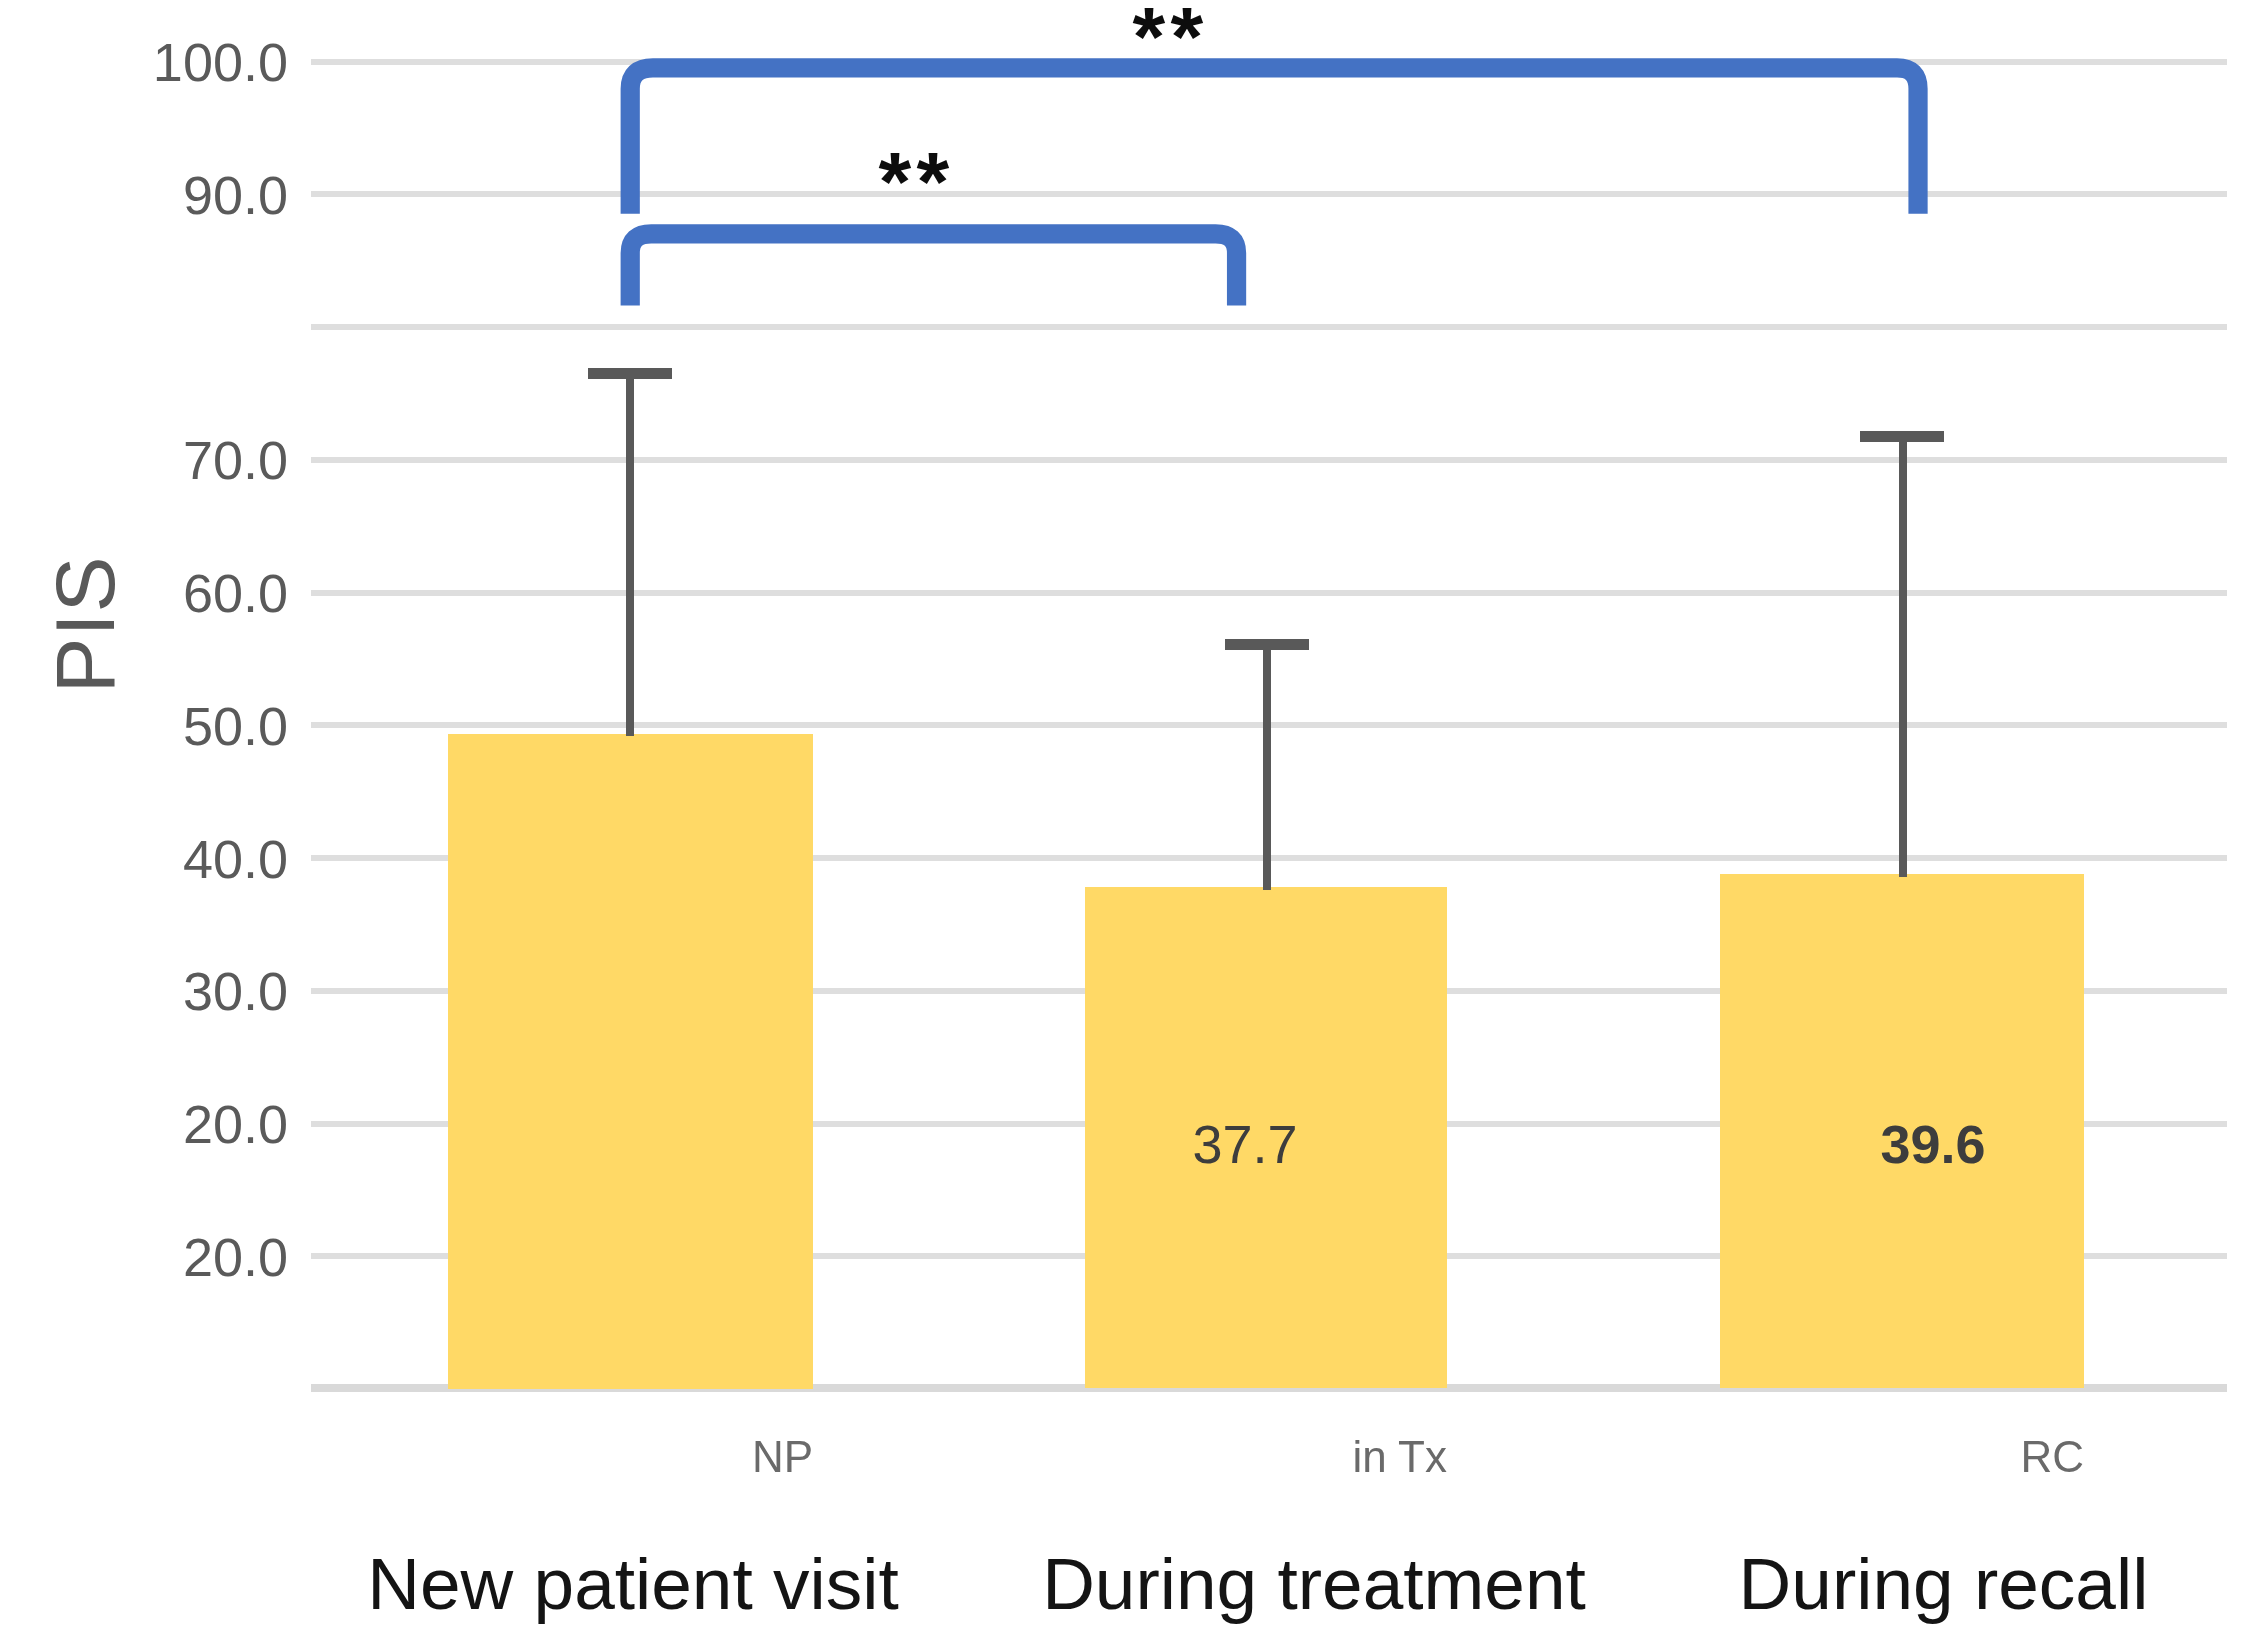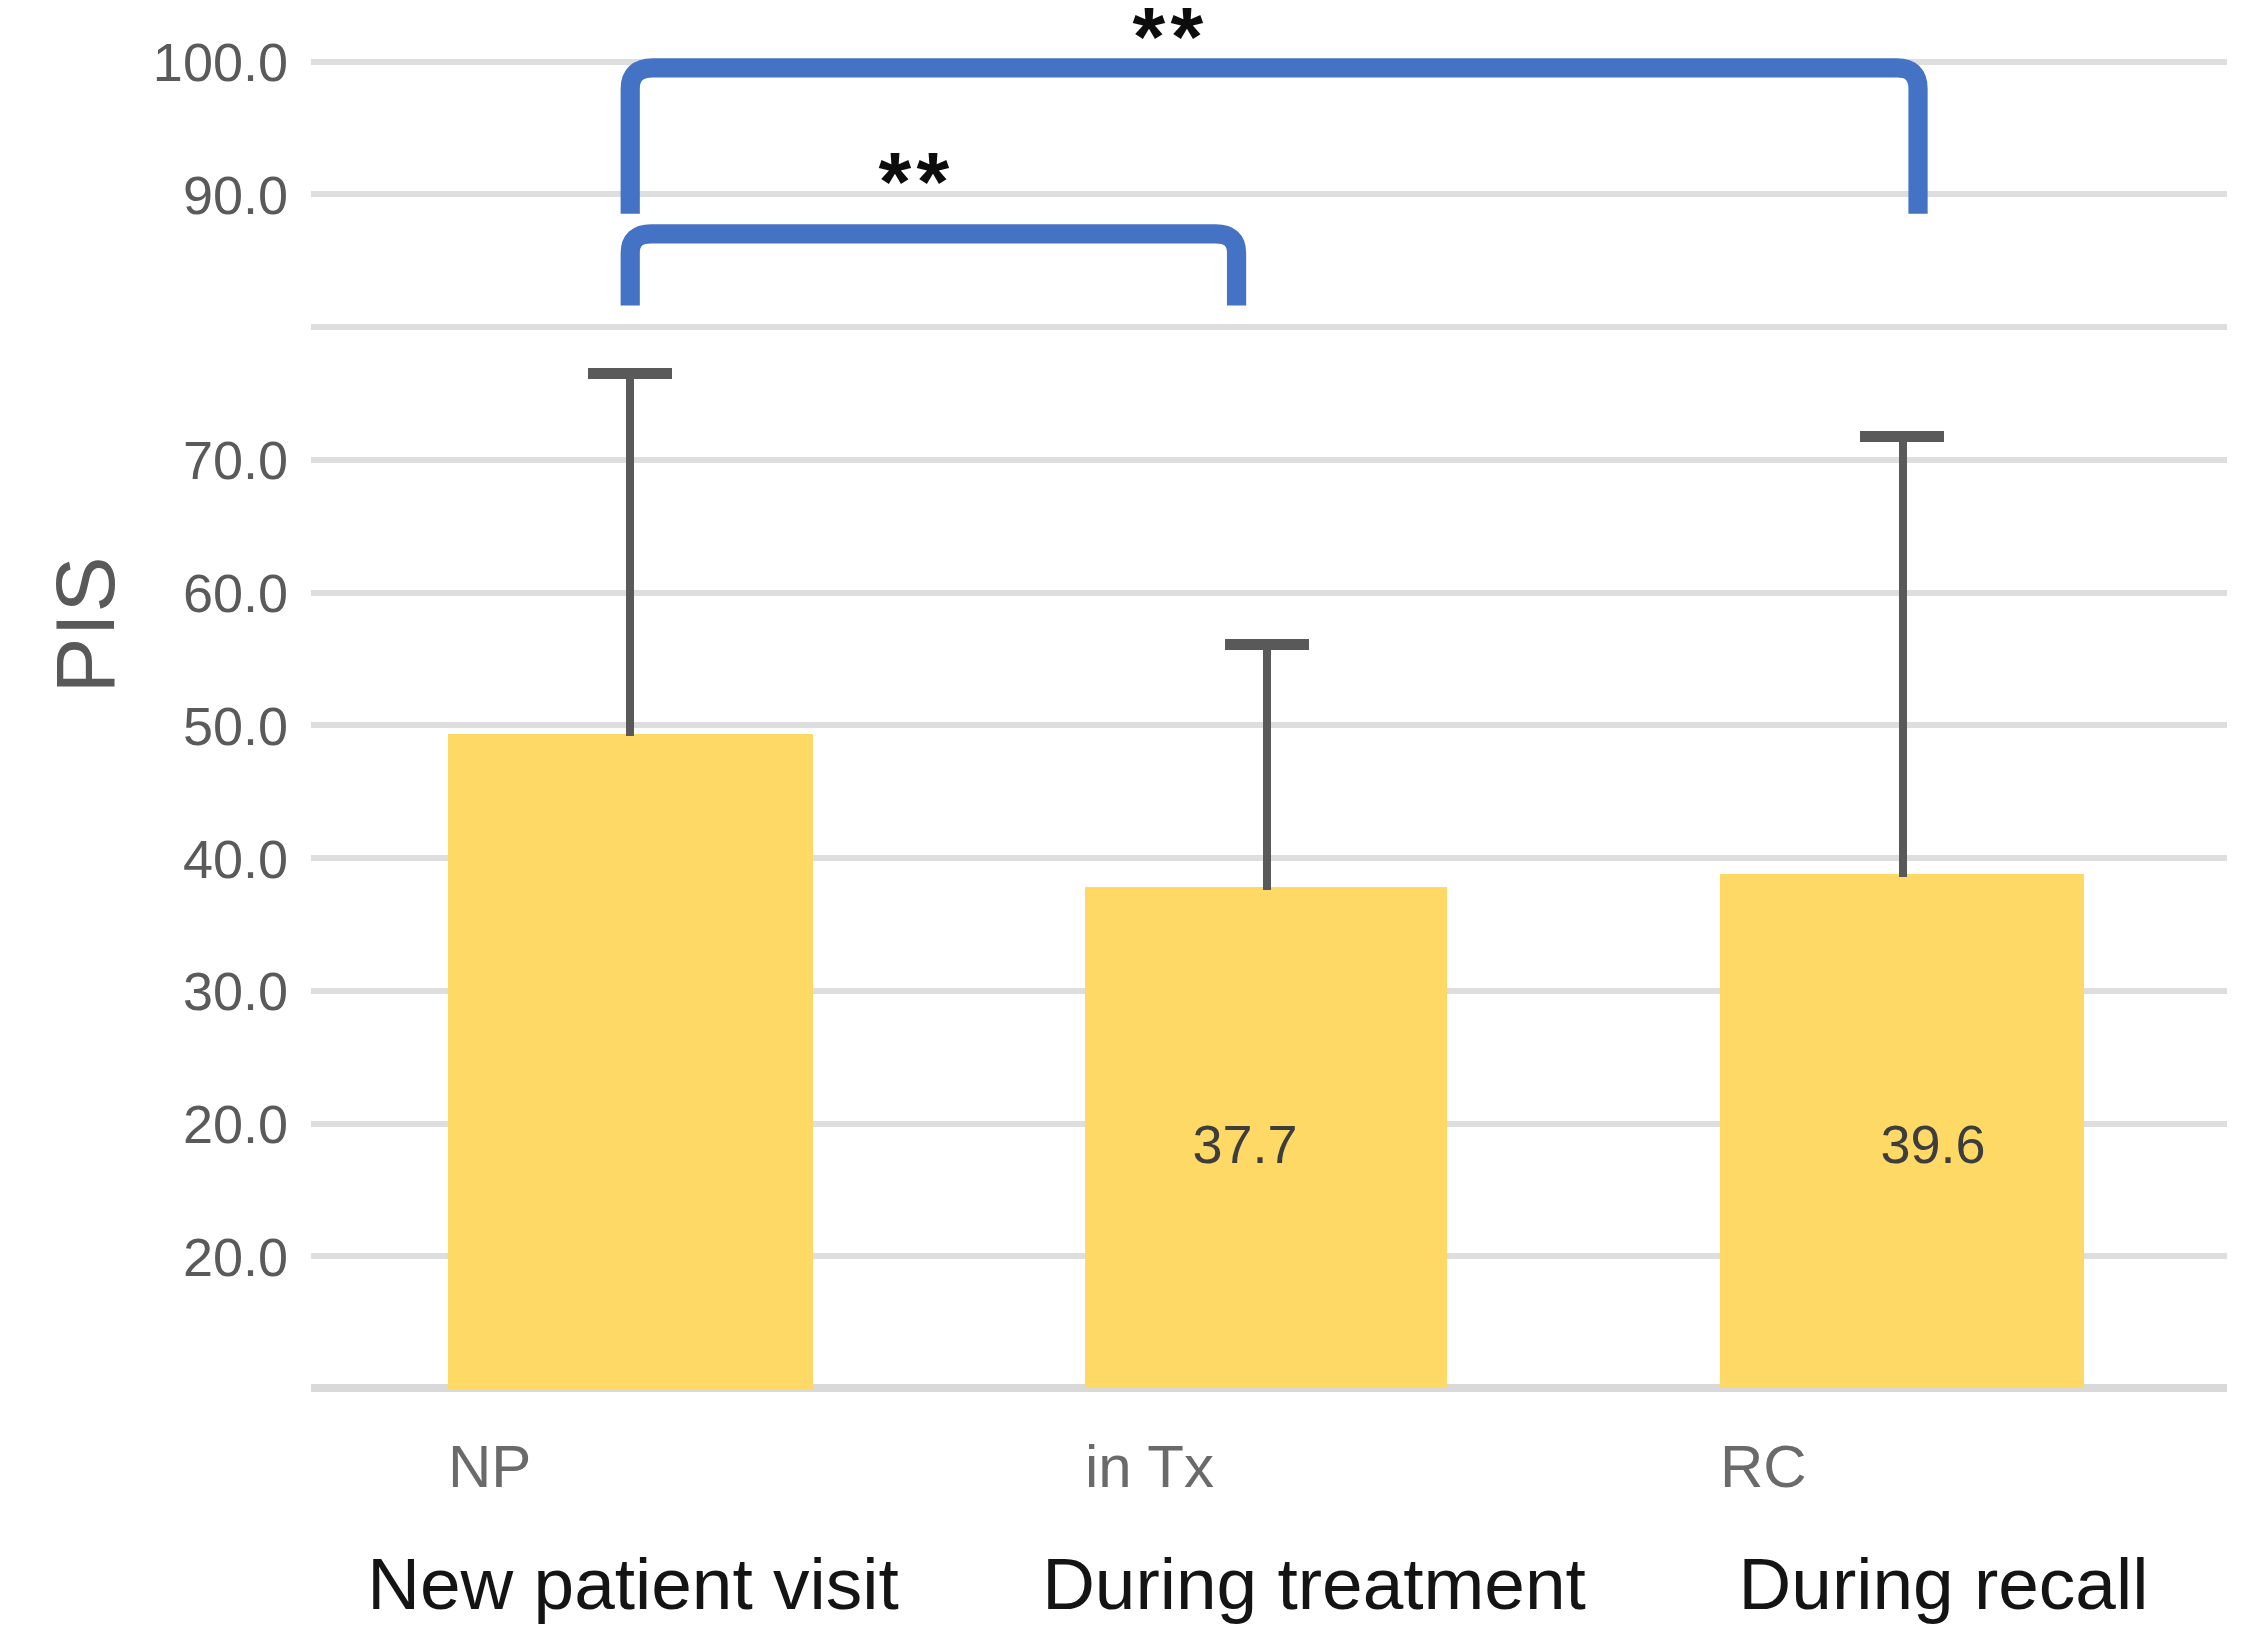--- a/index.html
+++ b/index.html
@@ -60,22 +60,22 @@
   }
   .errbar-cap{
     position:absolute;
     height:10.5px;
     width:84px;
     background:#595959;
   }
 
   .cat-label{
     position:absolute;
-    text-align:left;
-    font-size:60px;
+    text-align:right;
+    font-size:44px;
     color:#6a6a6a;
     white-space:nowrap;
   }
   .desc-label{
     position:absolute;
     text-align:center;
     font-size:73px;
     color:#141414;
     white-space:nowrap;
   }
@@ -122,21 +122,21 @@
     <div class="ytick-label" style="top:991px;">30.0</div>
     <div class="ytick-label" style="top:1124px;">20.0</div>
     <div class="ytick-label" style="top:1257px;">20.0</div>
   </div>
 
   <div class="bar" style="left:448px; width:365px; top:734px;  height:655px;"></div>
   <div class="bar" style="left:1085px;width:362px; top:887px; height:501px;"></div>
   <div class="bar" style="left:1720px;width:364px; top:874px; height:514px;"></div>
 
   <div class="bar-label" style="left:1085px; width:320px; top:1144px;">37.7</div>
-  <div class="bar-label" style="left:1720px; width:426px; top:1144px;">39.6</div>
+  <div class="bar-label" style="left:1720px; width:426px; top:1144px;font-weight:bold;">39.6</div>
 
   <div class="errbar-stem" style="left:626px;  top:371px; height:365px;"></div>
   <div class="errbar-cap" style="left:588px;  top:368px;"></div>
 
   <div class="errbar-stem" style="left:1263px; top:643px; height:247px;"></div>
   <div class="errbar-cap" style="left:1225px; top:639px;"></div>
 
   <div class="errbar-stem" style="left:1899px; top:434px; height:443px;"></div>
   <div class="errbar-cap" style="left:1860px; top:431px;"></div>
 

